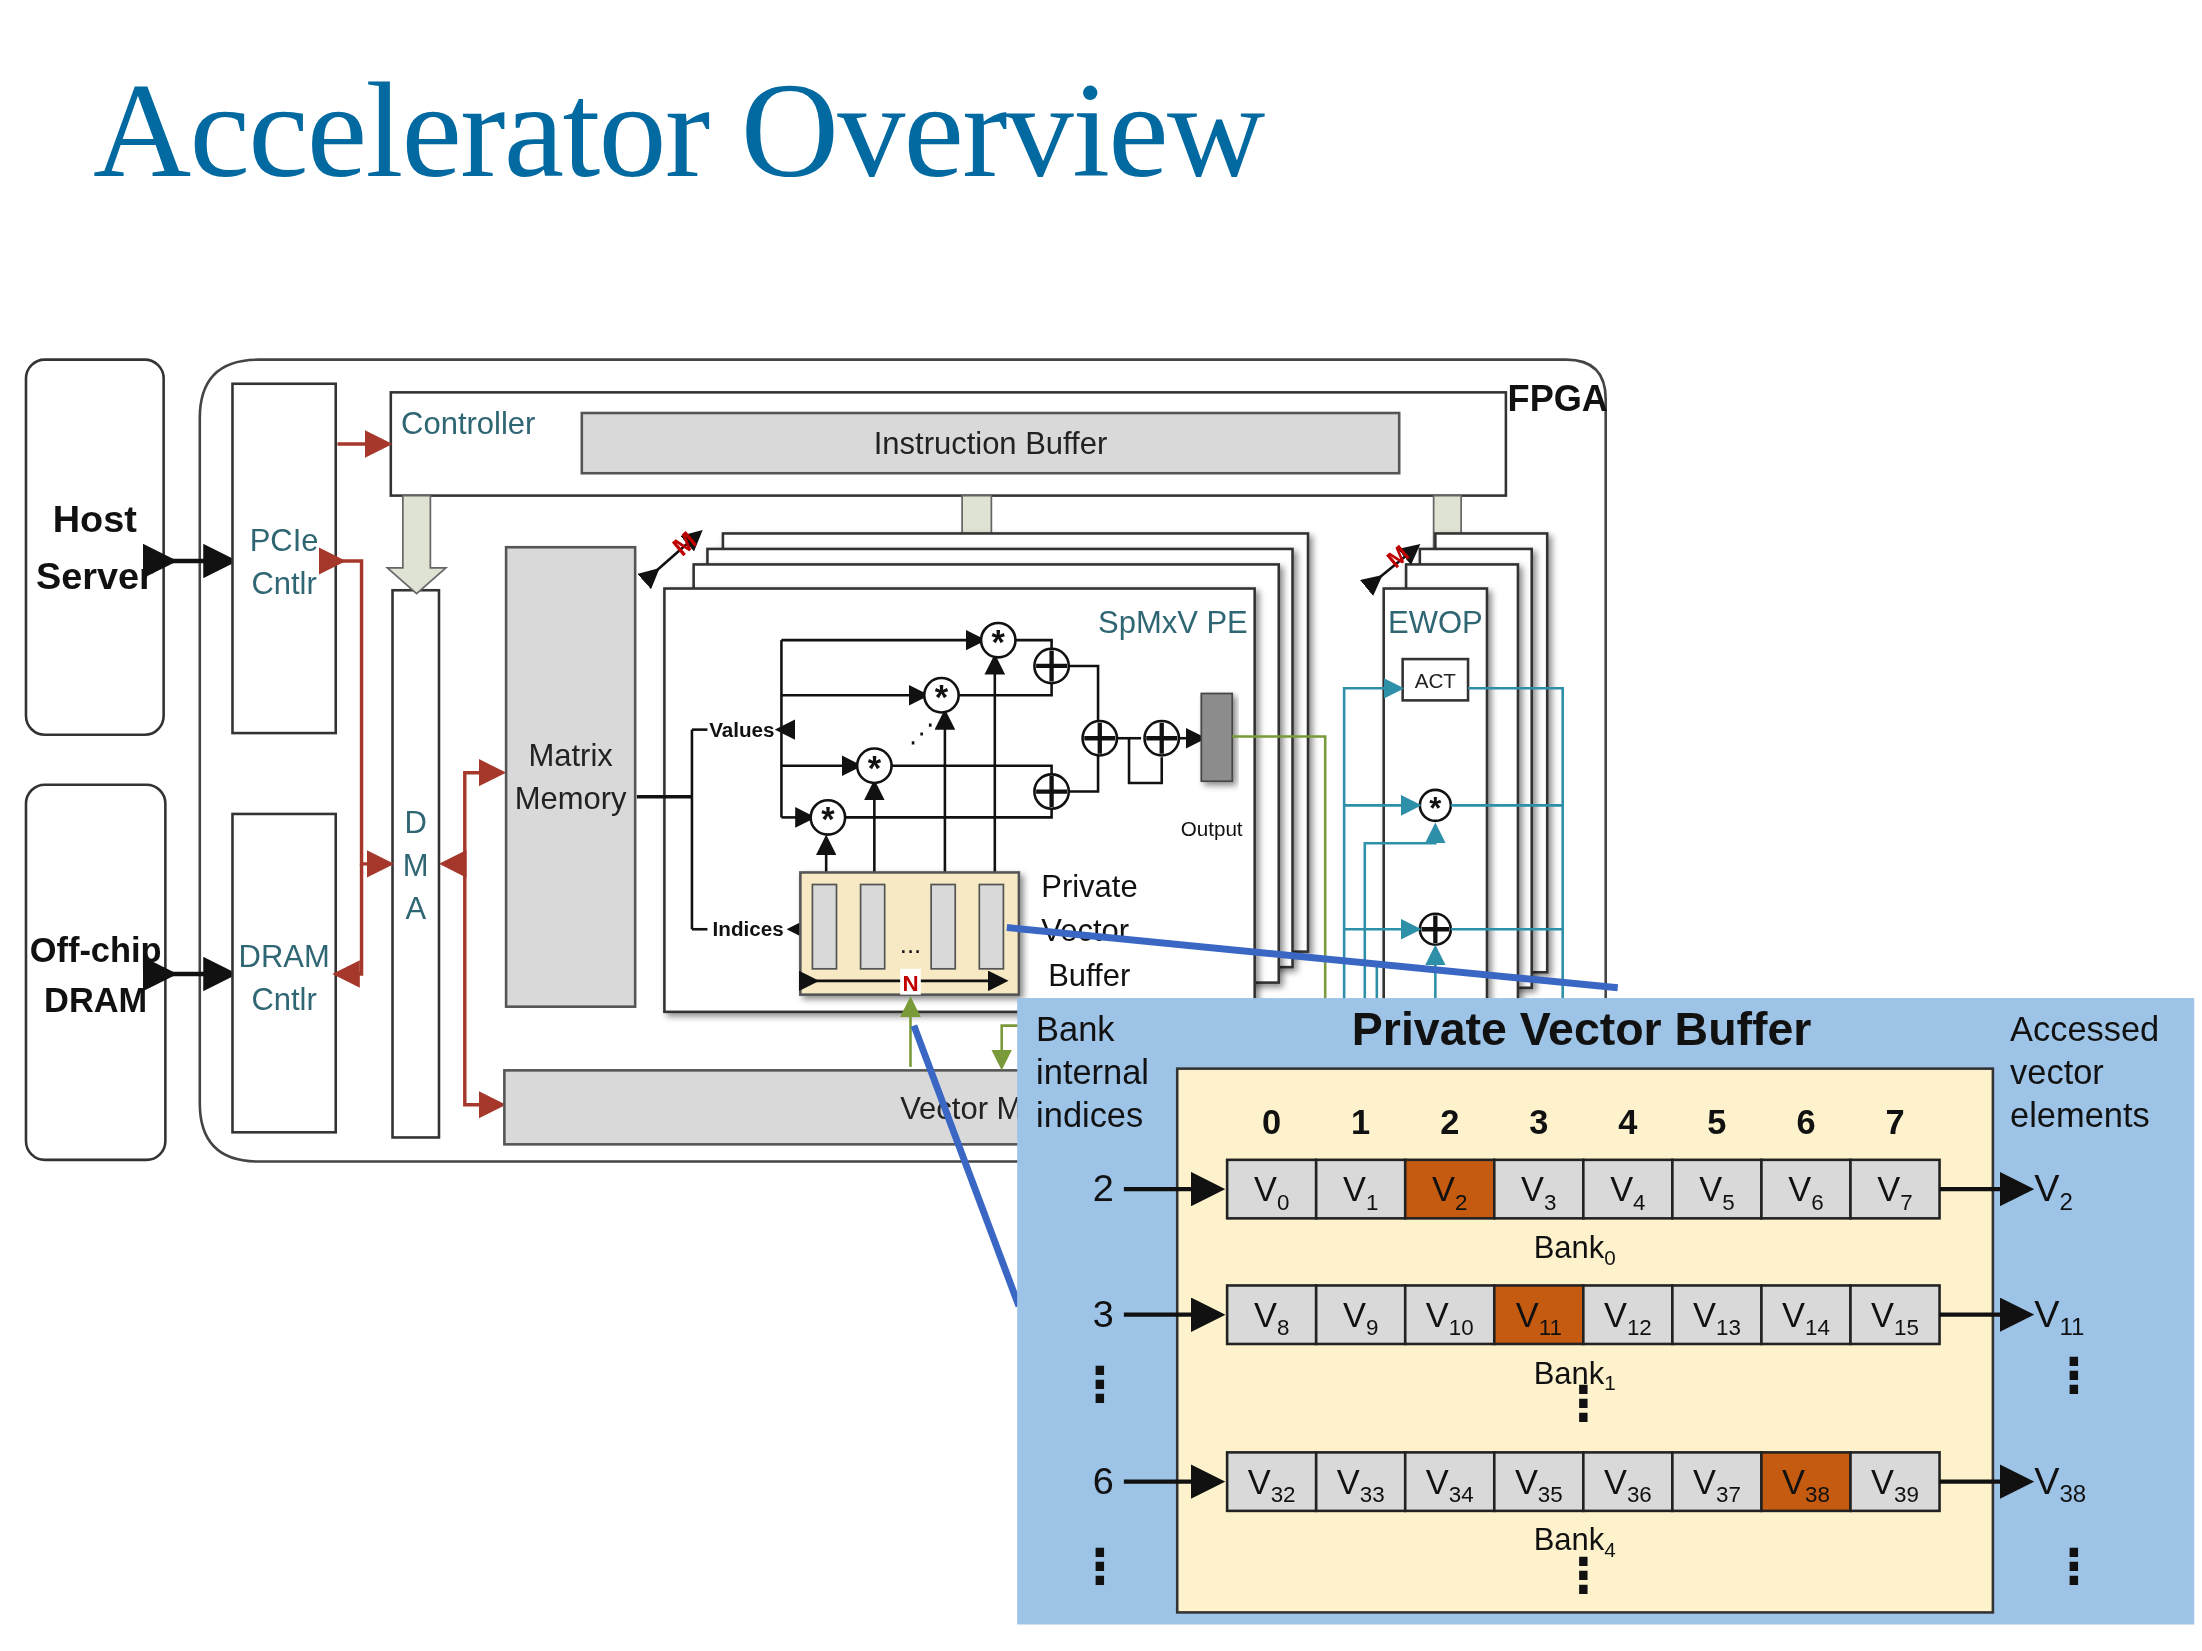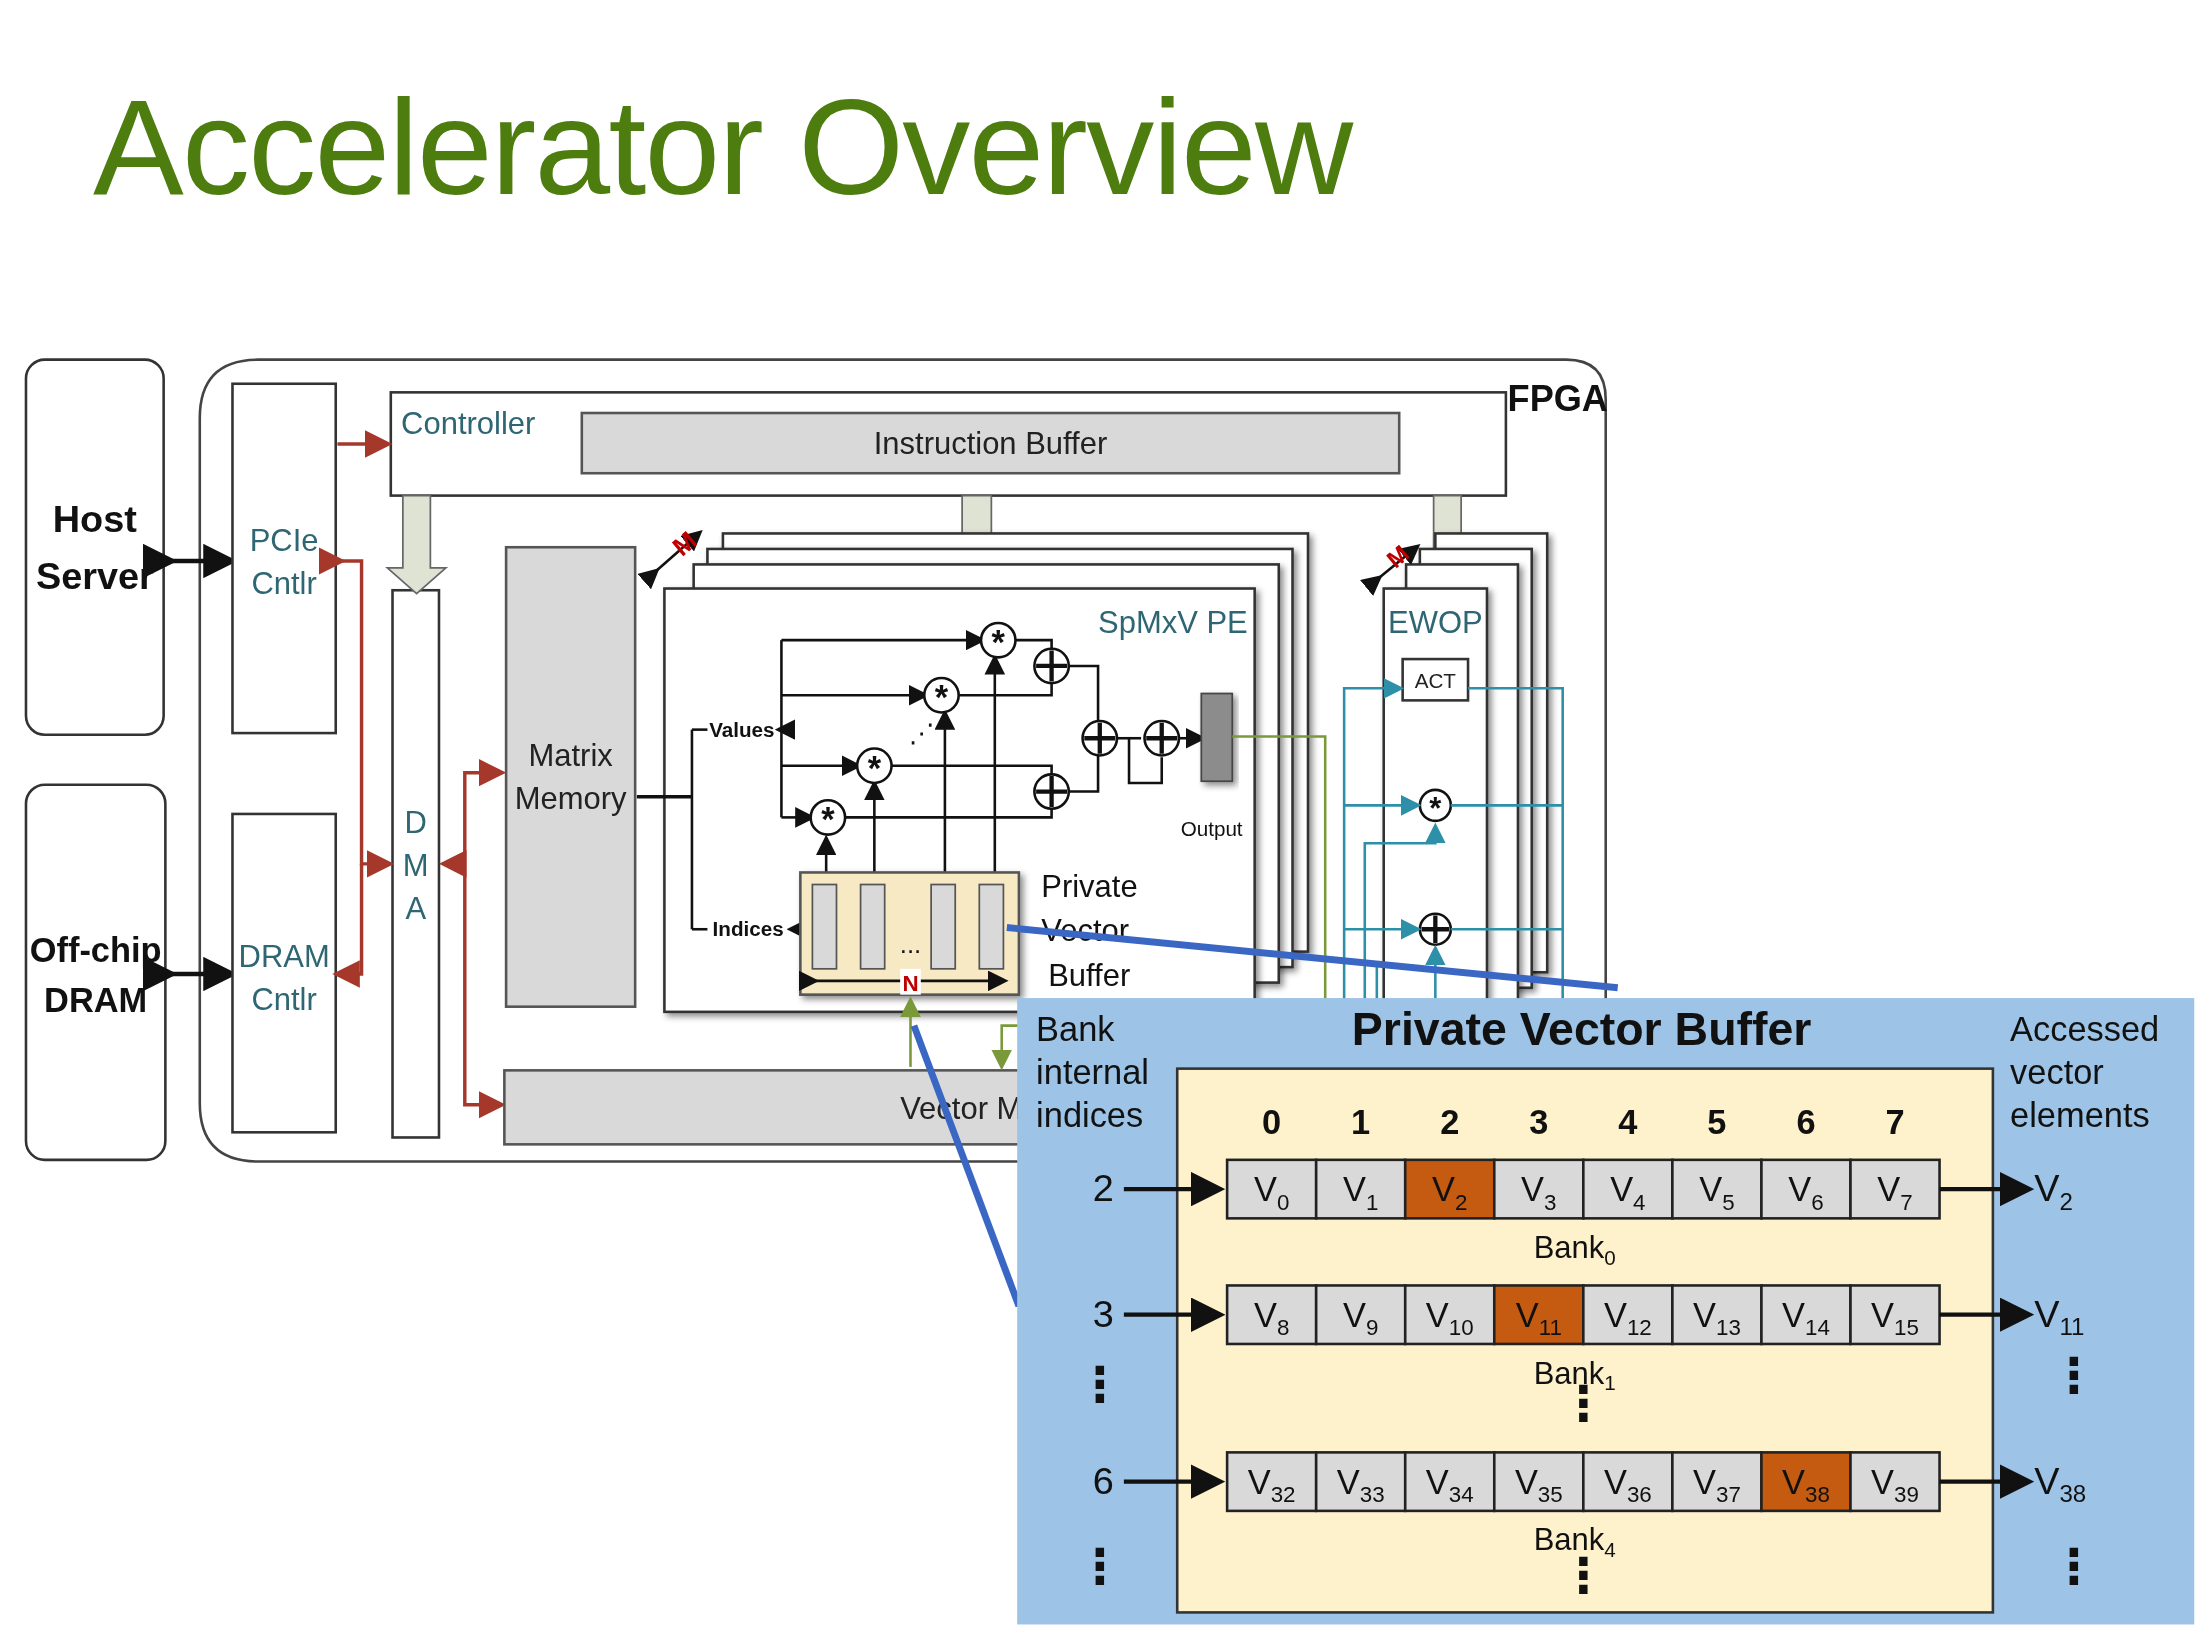--- a/index.html
+++ b/index.html
@@ -1,17 +1,17 @@
 <!DOCTYPE html>
 <html style="font-size:13.8px"><head>
 <meta charset="utf-8">
 <style>
   html,body{margin:0;padding:0;background:#ffffff;}
   body{width:2203px;height:1652px;overflow:hidden;position:relative;font-family:"Liberation Sans",sans-serif;}
-  #title{position:absolute;left:93px;top:79px;font-size:136px;line-height:1;color:#4d7c0f;font-family:Liberation Sans, sans-serif;letter-spacing:-1.7px;white-space:nowrap;}
+  #title{position:absolute;left:93px;top:62px;font-size:136px;line-height:1;color:#0369a1;font-family:Liberation Serif, serif;letter-spacing:-1.7px;white-space:nowrap;}
   svg{position:absolute;left:0;top:0;}
   .lbl{font-family:"Liberation Sans",sans-serif;}
   .teal{fill:#2f6673;}
 </style>
 </head>
 <body>
 
 <div id="title">Accelerator Overview</div>
 
 <svg id="dg" width="2203" height="1652" viewBox="0 0 2560 1920" xmlns="http://www.w3.org/2000/svg">

